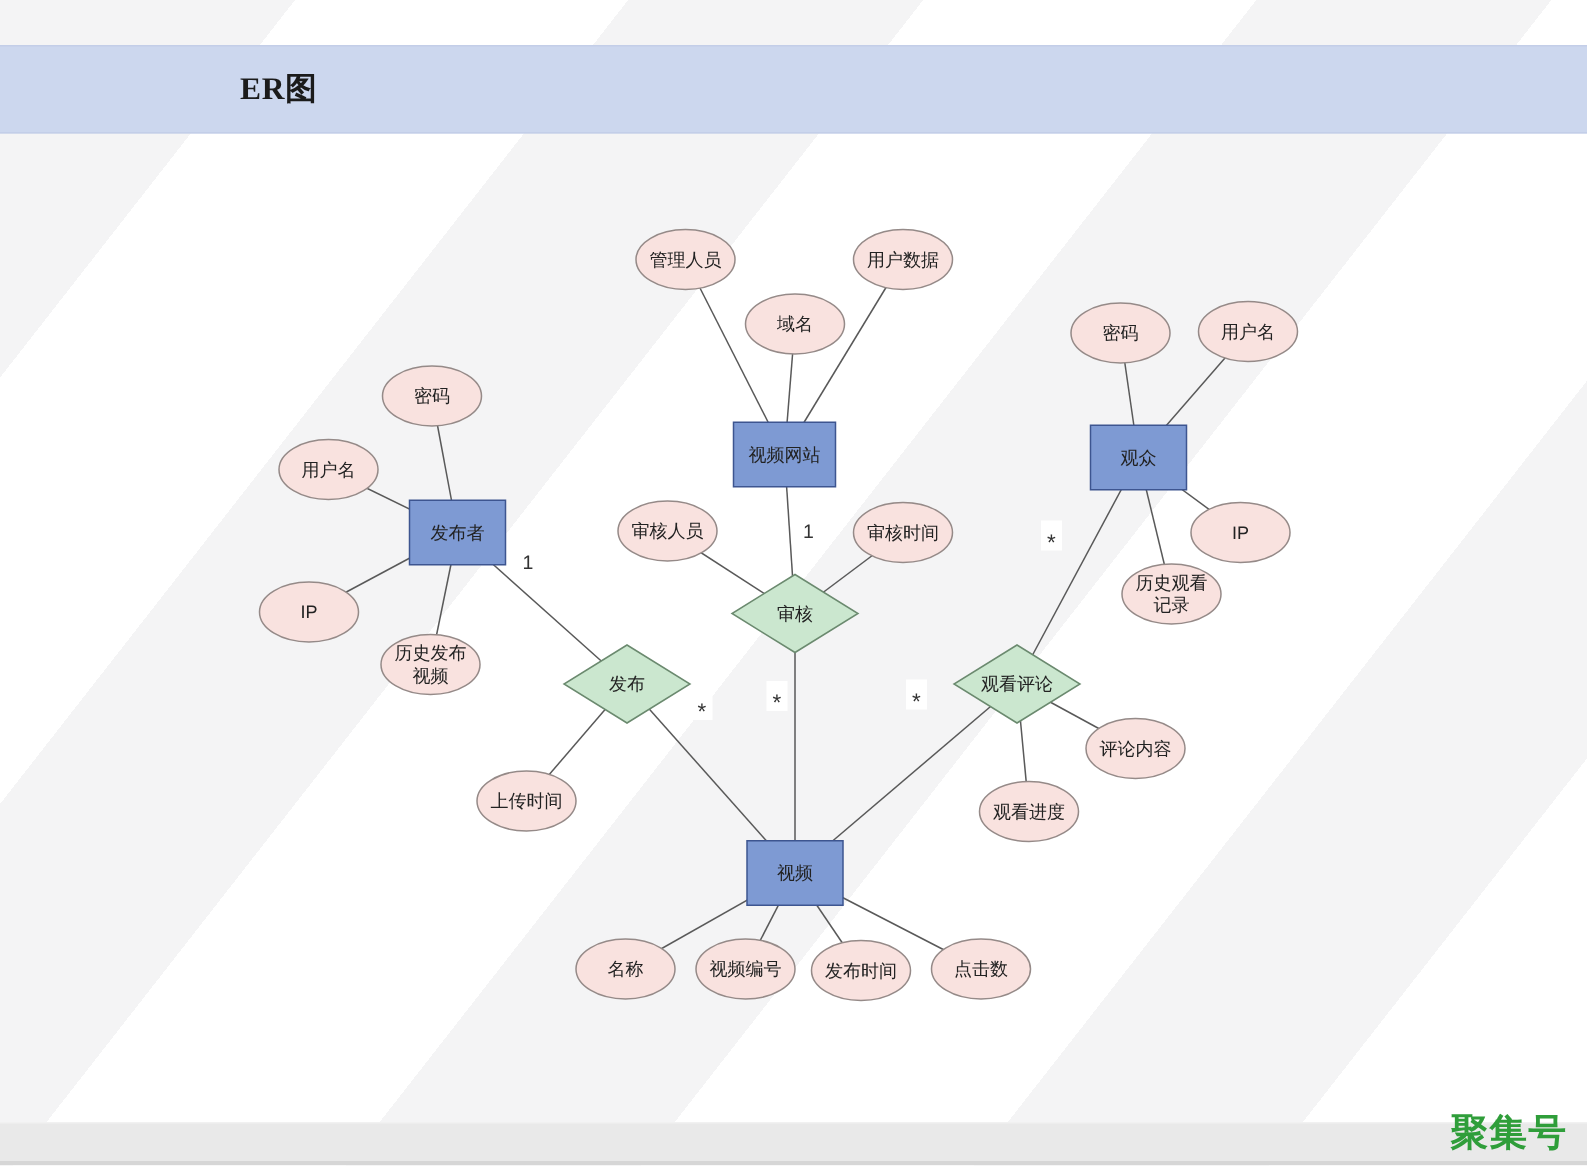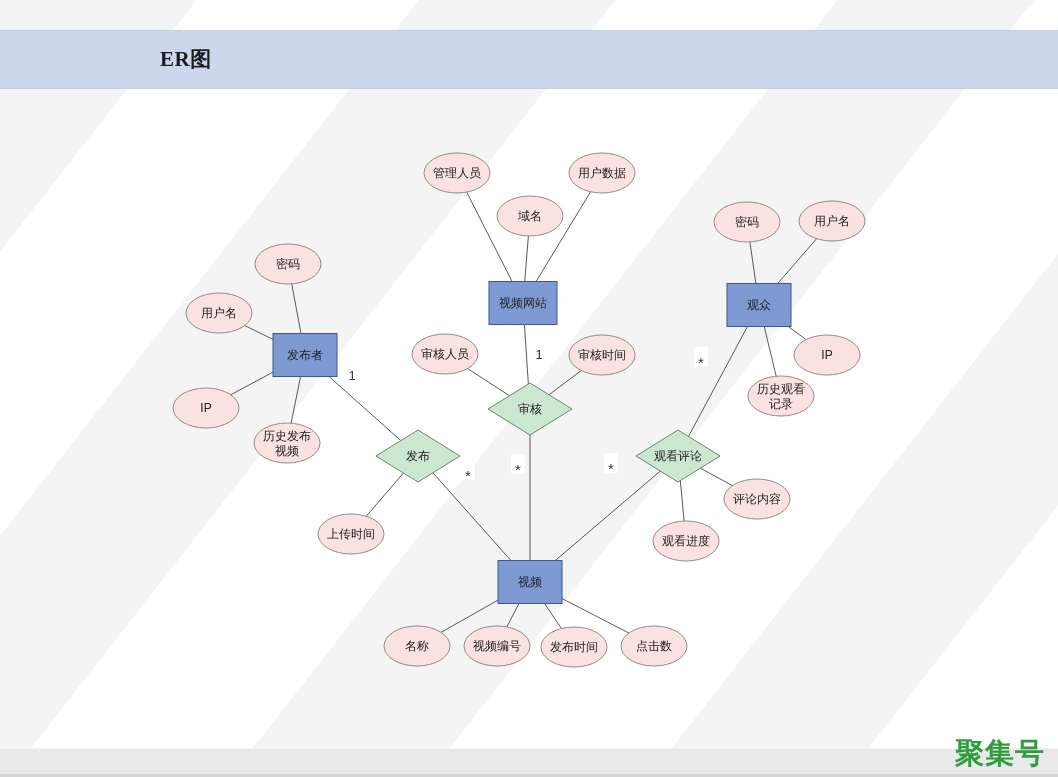--- a/index.html
+++ b/index.html
@@ -56,21 +56,21 @@
     height: 29px;
     background: #e9e9e9;
     border-top: 1px solid #f1f1f1;
     border-bottom: 3px solid #d6d6d6;
     z-index: 2;
   }
   .brand {
     position: absolute;
     right: 13px;
     bottom: 9px;
-    font-size: 29px;
+    font-size: 25px;
     font-weight: bold;
     line-height: 1;
     letter-spacing: 1px;
     color: #2f9e3a;
     z-index: 3;
     text-decoration: none;
     cursor: pointer;
   }
 </style>
 </head>

